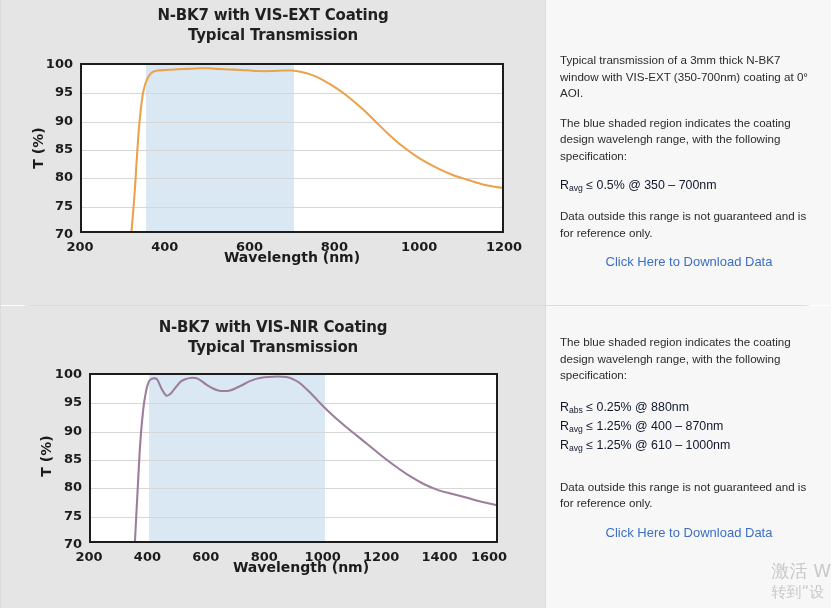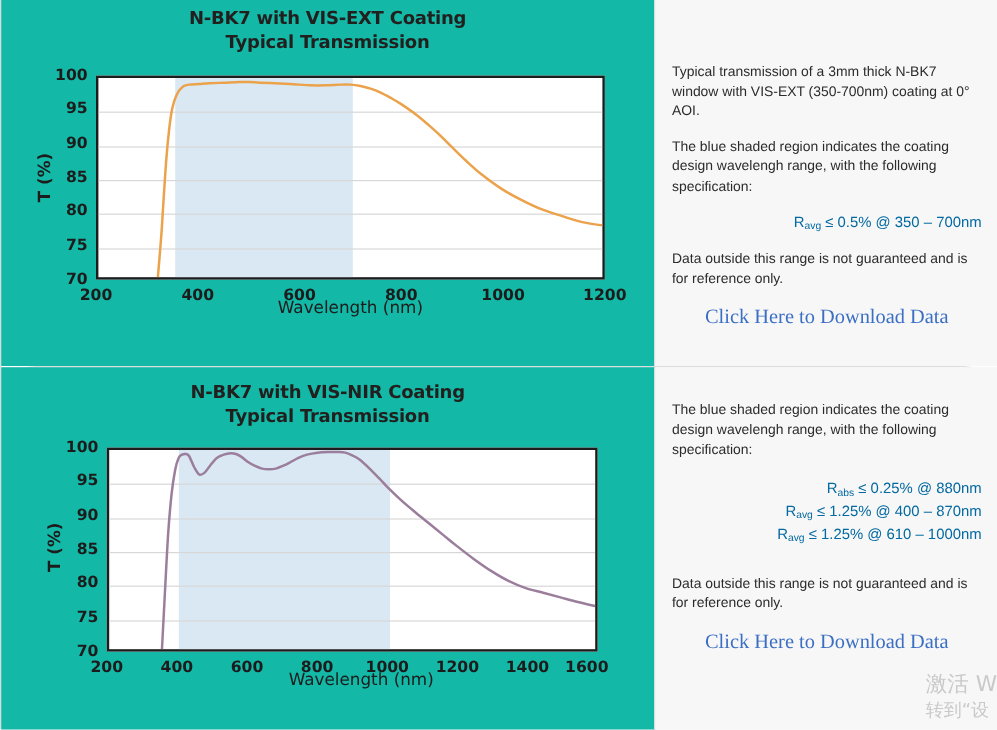--- a/index.html
+++ b/index.html
@@ -19,21 +19,21 @@
     position: absolute;
     left: 0; width: 831px;
     display: flex;
   }
   #row-1 { top: 0; height: 305px; }
   #row-2 { top: 305px; height: 393px; border-top: 1px solid #dcdcdc; border-radius: 29px; }
 
   .chart-cell {
     position: relative;
     width: 545px; height: 100%;
-    background: #14b8a6;
+    background: #e5e5e5;
     border-right: 1px solid #dcdcdc;
   }
   .info-cell {
     position: relative;
     width: 286px; height: 100%;
     background: #f7f7f7;
     padding: 0 14px;
     display: flex;
     flex-direction: column;
     justify-content: flex-start;
@@ -99,46 +99,46 @@
     white-space: nowrap;
   }
   #ylabel-1 { left: 16px; top: 140px; }
   #ylabel-2 { left: 24px; top: 448px; }
 
   .xlabel {
     position: absolute;
     width: 424px;
     text-align: center;
     font-family: "DejaVu Sans", sans-serif;
-    font-weight: normal;
+    font-weight: bold;
     font-size: 14px;
     color: #1c1c1c;
   }
   #xlabel-1 { left: 79px; top: 249px; }
   #xlabel-2 { left: 88px; top: 559px; }
 
   
   .info-para {
     font-family: "Liberation Sans", sans-serif;
     font-size: 11.6px;
     line-height: 16.5px;
     color: #2b2b2b;
     text-align: left;
   }
   .info-spec {
     font-family: "Liberation Sans", sans-serif;
     font-size: 12.4px;
     line-height: 17px;
-    color: #0369a1;
-    text-align: right;
+    color: #0f172a;
+    text-align: left;
   }
   .info-spec sub { font-size: 8.6px; vertical-align: baseline; position: relative; top: 2px; }
   .info-link {
-    font-family: Liberation Serif, serif;
-    font-size: 17px;
+    font-family: Liberation Sans, sans-serif;
+    font-size: 13px;
     color: #3b6fc4;
     text-align: center;
     cursor: pointer;
     text-decoration: none;
     display: block;
   }
 
   #info-1 > *:nth-child(1) { margin-top: 52px; }
   #info-1 > * + * { margin-top: 13px; }
   #info-2 > *:nth-child(1) { margin-top: 28px; }

